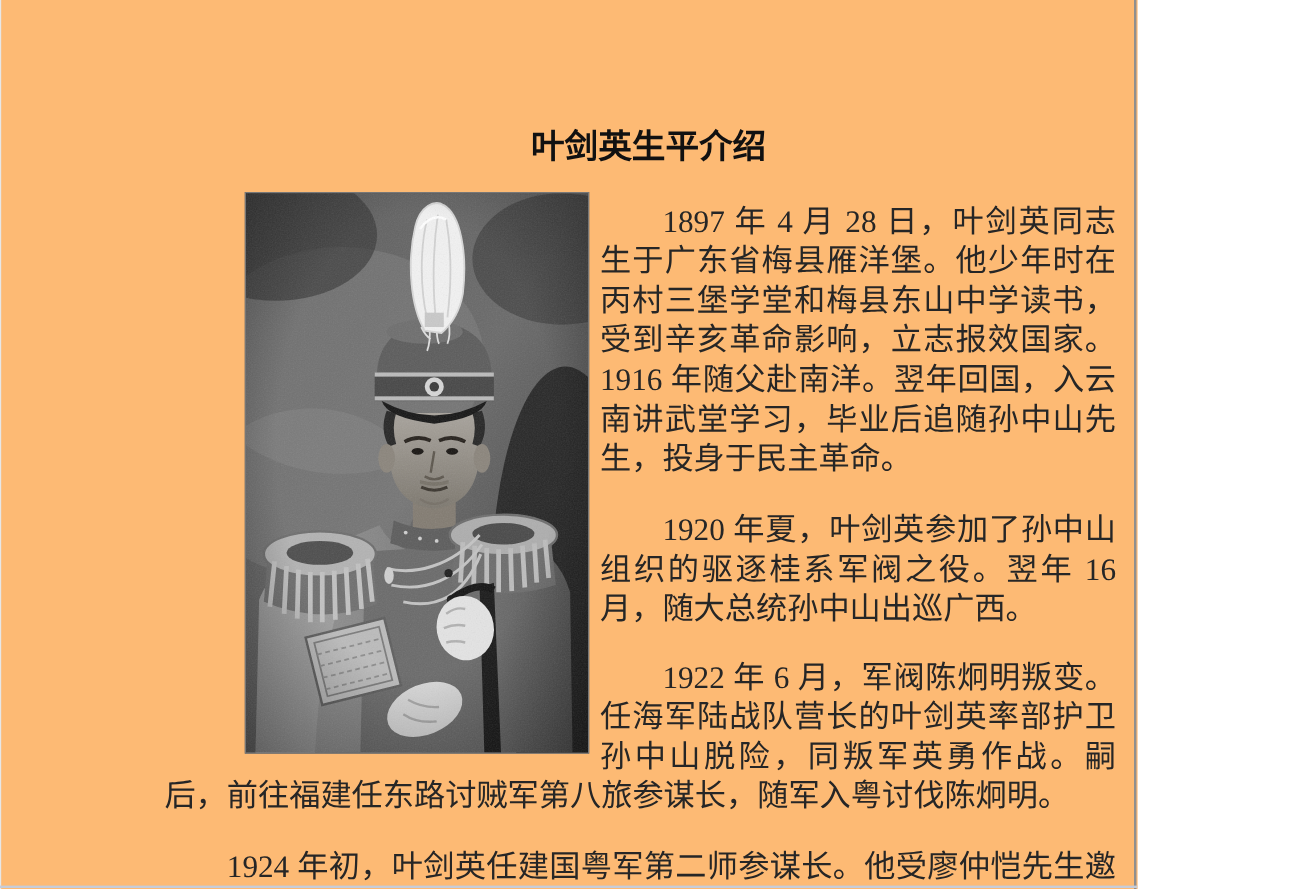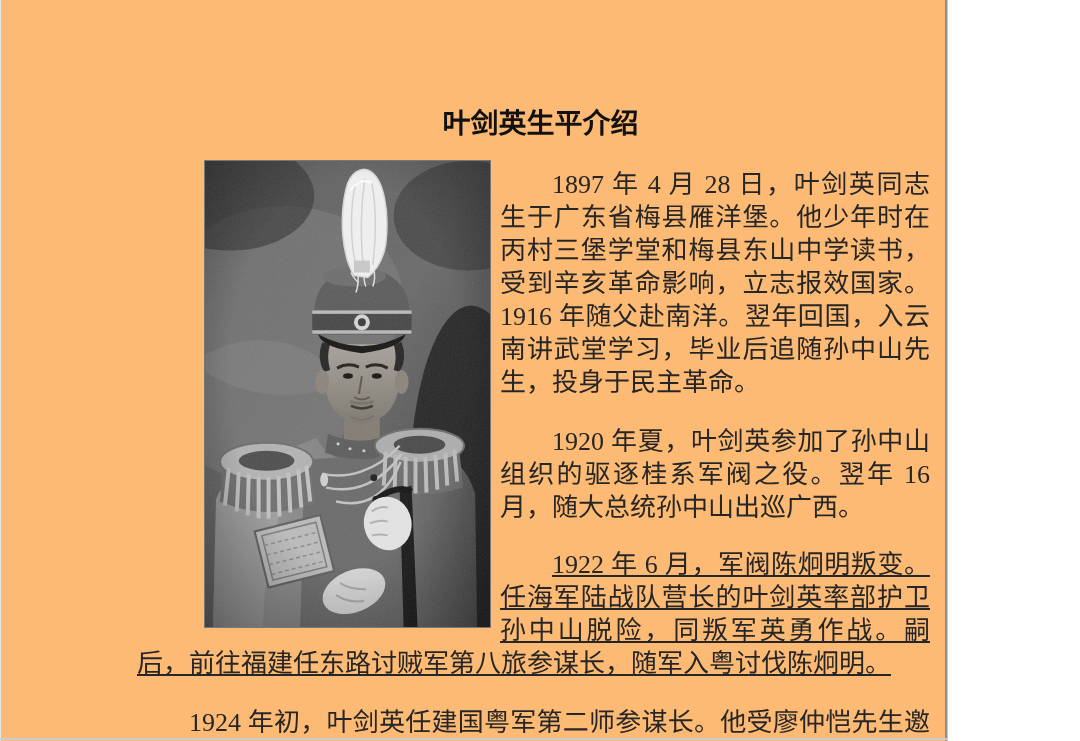--- a/index.html
+++ b/index.html
@@ -37,21 +37,21 @@
   }
   .photo-float svg{display:block;width:100%;height:100%;}
   p.body-par{
     margin:26px 0 0 0;
     font-size:26px;line-height:33px;
     text-align:justify;
     text-indent:2em;
     color:#262626;
   }
   p.body-par.first{margin-top:28px;}
-  p.p3{margin-top:24px;text-decoration:underline;}
+  p.p3{margin-top:24px;}
 </style>
 </head>
 <body>
 
 <div class="page">
 
   <div class="content">
 
     <h1 class="doc-title">叶剑英生平介绍</h1>
 

